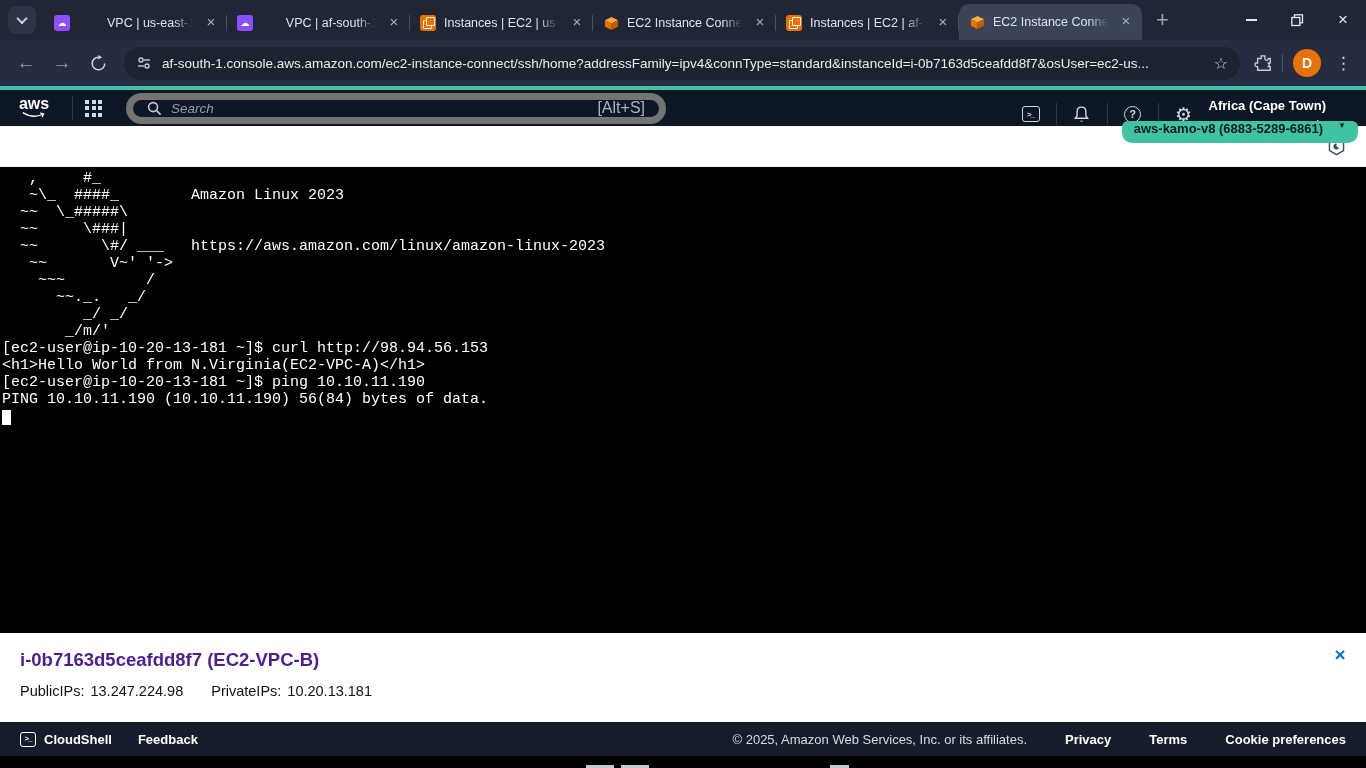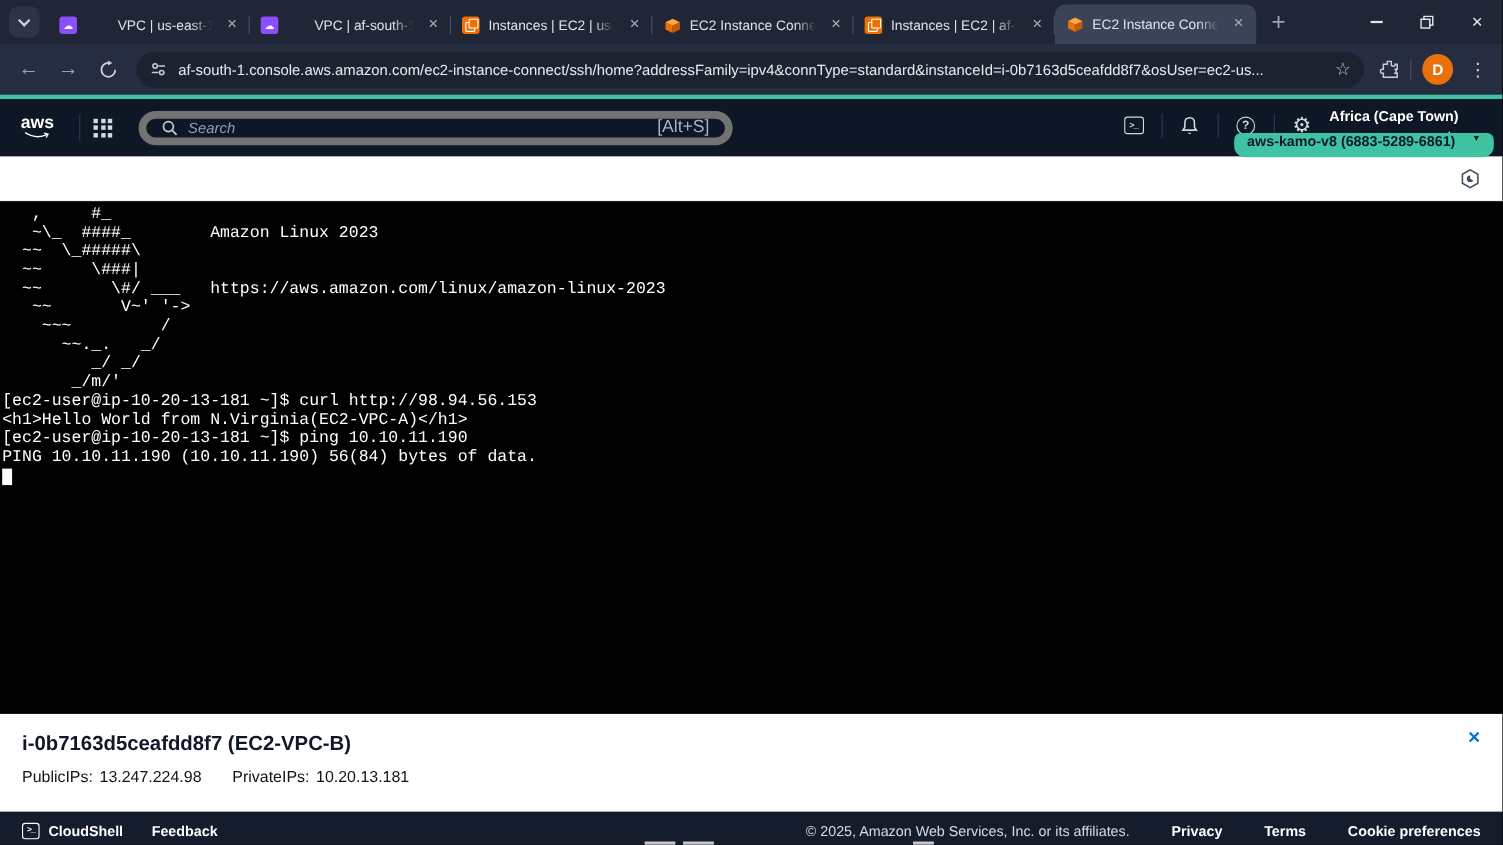--- a/index.html
+++ b/index.html
@@ -42,21 +42,21 @@
   .url-text { flex:1; color:#e9ebf1; font-size:13.5px; white-space:nowrap; overflow:hidden; }
   .star { color:#c6cdd9; font-size:16px; cursor:pointer; }
   .toolbar-right { display:flex; align-items:center; gap:10px; padding-left:4px; }
   .tdivider { width:1px; height:18px; background:#4a5365; }
   .avatar { width:28px; height:28px; border-radius:50%; background:#e8710a; color:#fff; font-weight:bold;
     font-size:14px; display:flex; align-items:center; justify-content:center; cursor:pointer; }
   .kebab { color:#cbd1dc; font-size:17px; letter-spacing:0; cursor:pointer; padding:0 4px; }
 
   
   .aws-strip { height:4px; background:#40c3a3; }
-  .aws-header { height:52px; background:#0e1725; display:flex; align-items:center; position:relative; padding:0 14px; }
+  .aws-header { height:36px; background:#0e1725; display:flex; align-items:center; position:relative; padding:0 14px; }
   .aws-logo { width:40px; margin-right:6px; color:#fff; font-weight:bold; font-size:16px; text-align:center;
     line-height:12px; cursor:pointer; }
   .aws-logo .smile { display:block; margin:1px auto 0; width:26px; height:8px; }
   .hdr-sep { width:1px; height:24px; background:#33405080; background:#2e3a4a; margin:0 12px; }
   .grid-icon { display:grid; grid-template-columns:repeat(3,4px); grid-template-rows:repeat(3,4px); gap:2.5px; cursor:pointer; }
   .grid-icon i { background:#d4d9e0; }
   .aws-search { width:540px; height:31px; margin-left:24px; border:7px solid #737373; border-radius:16px;
     display:flex; align-items:center; padding:0 14px; gap:9px; color:#8d96a8; cursor:text; }
   .aws-search .ph { font-style:italic; font-size:13.5px; flex:1; color:#959eb0; }
   .aws-search .kbd { font-size:16px; color:#aab3c2; }
@@ -82,21 +82,21 @@
     justify-content:flex-end; padding-right:20px; }
 
   
   .terminal { height:466px; background:#000; padding:3px 0 0 2px; overflow:hidden; cursor:text; }
   .terminal pre { font-family:"Liberation Mono","DejaVu Sans Mono",monospace; font-size:15px; line-height:17px;
     color:#fff; white-space:pre; }
   .cursor { width:9px; height:15px; background:#fff; margin:2px 0 0 0; }
 
   
   .info-panel { height:89px; background:#fff; position:relative; padding:16px 0 0 20px; }
-  .info-title { font-size:18.5px; font-weight:bold; color:#0f172a; }
+  .info-title { font-size:18.5px; font-weight:bold; color:#4c1d95; }
   .info-row { margin-top:12px; font-size:14.5px; color:#0f141a; display:flex; gap:6px; }
   .info-row .pair { display:flex; gap:6px; }
   .info-row .gap { width:16px; }
   .panel-close { position:absolute; top:10px; right:14px; width:24px; height:24px; color:#0972d3;
     font-size:19px; font-weight:bold; display:flex; align-items:center; justify-content:center; cursor:pointer; }
 
   
   .footer { height:34px; background:#151c2b; display:flex; align-items:center; color:#fff; font-size:13px;
     padding:0 20px; position:relative; }
   .foot-left { display:flex; align-items:center; gap:26px; }

